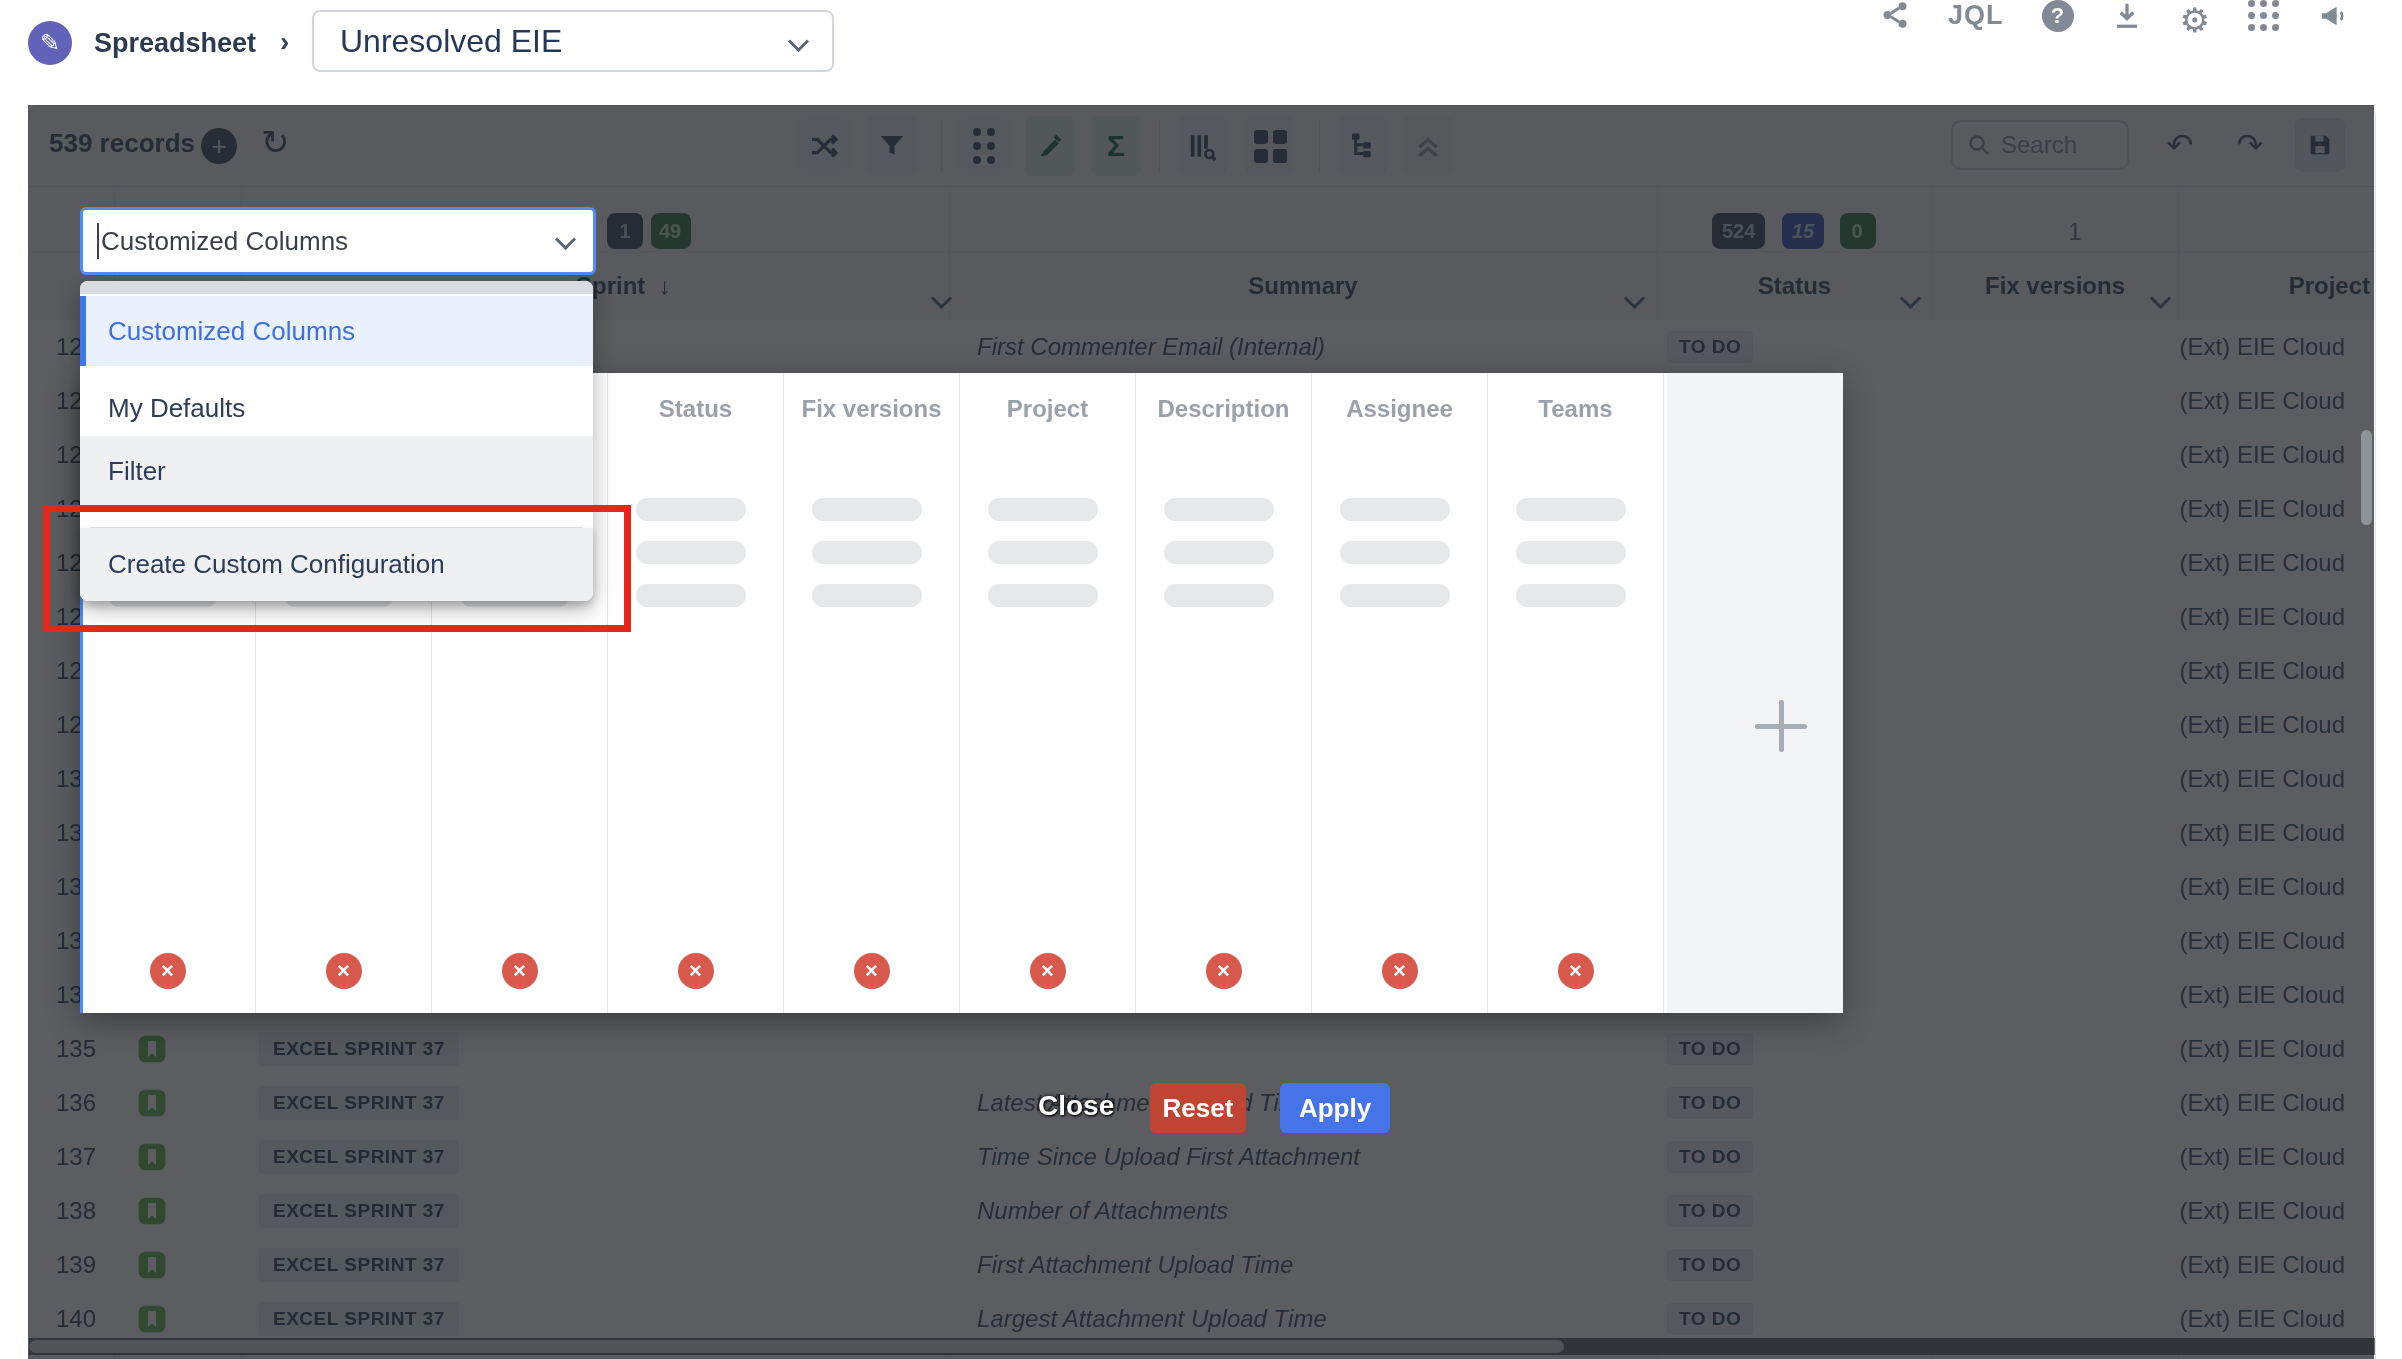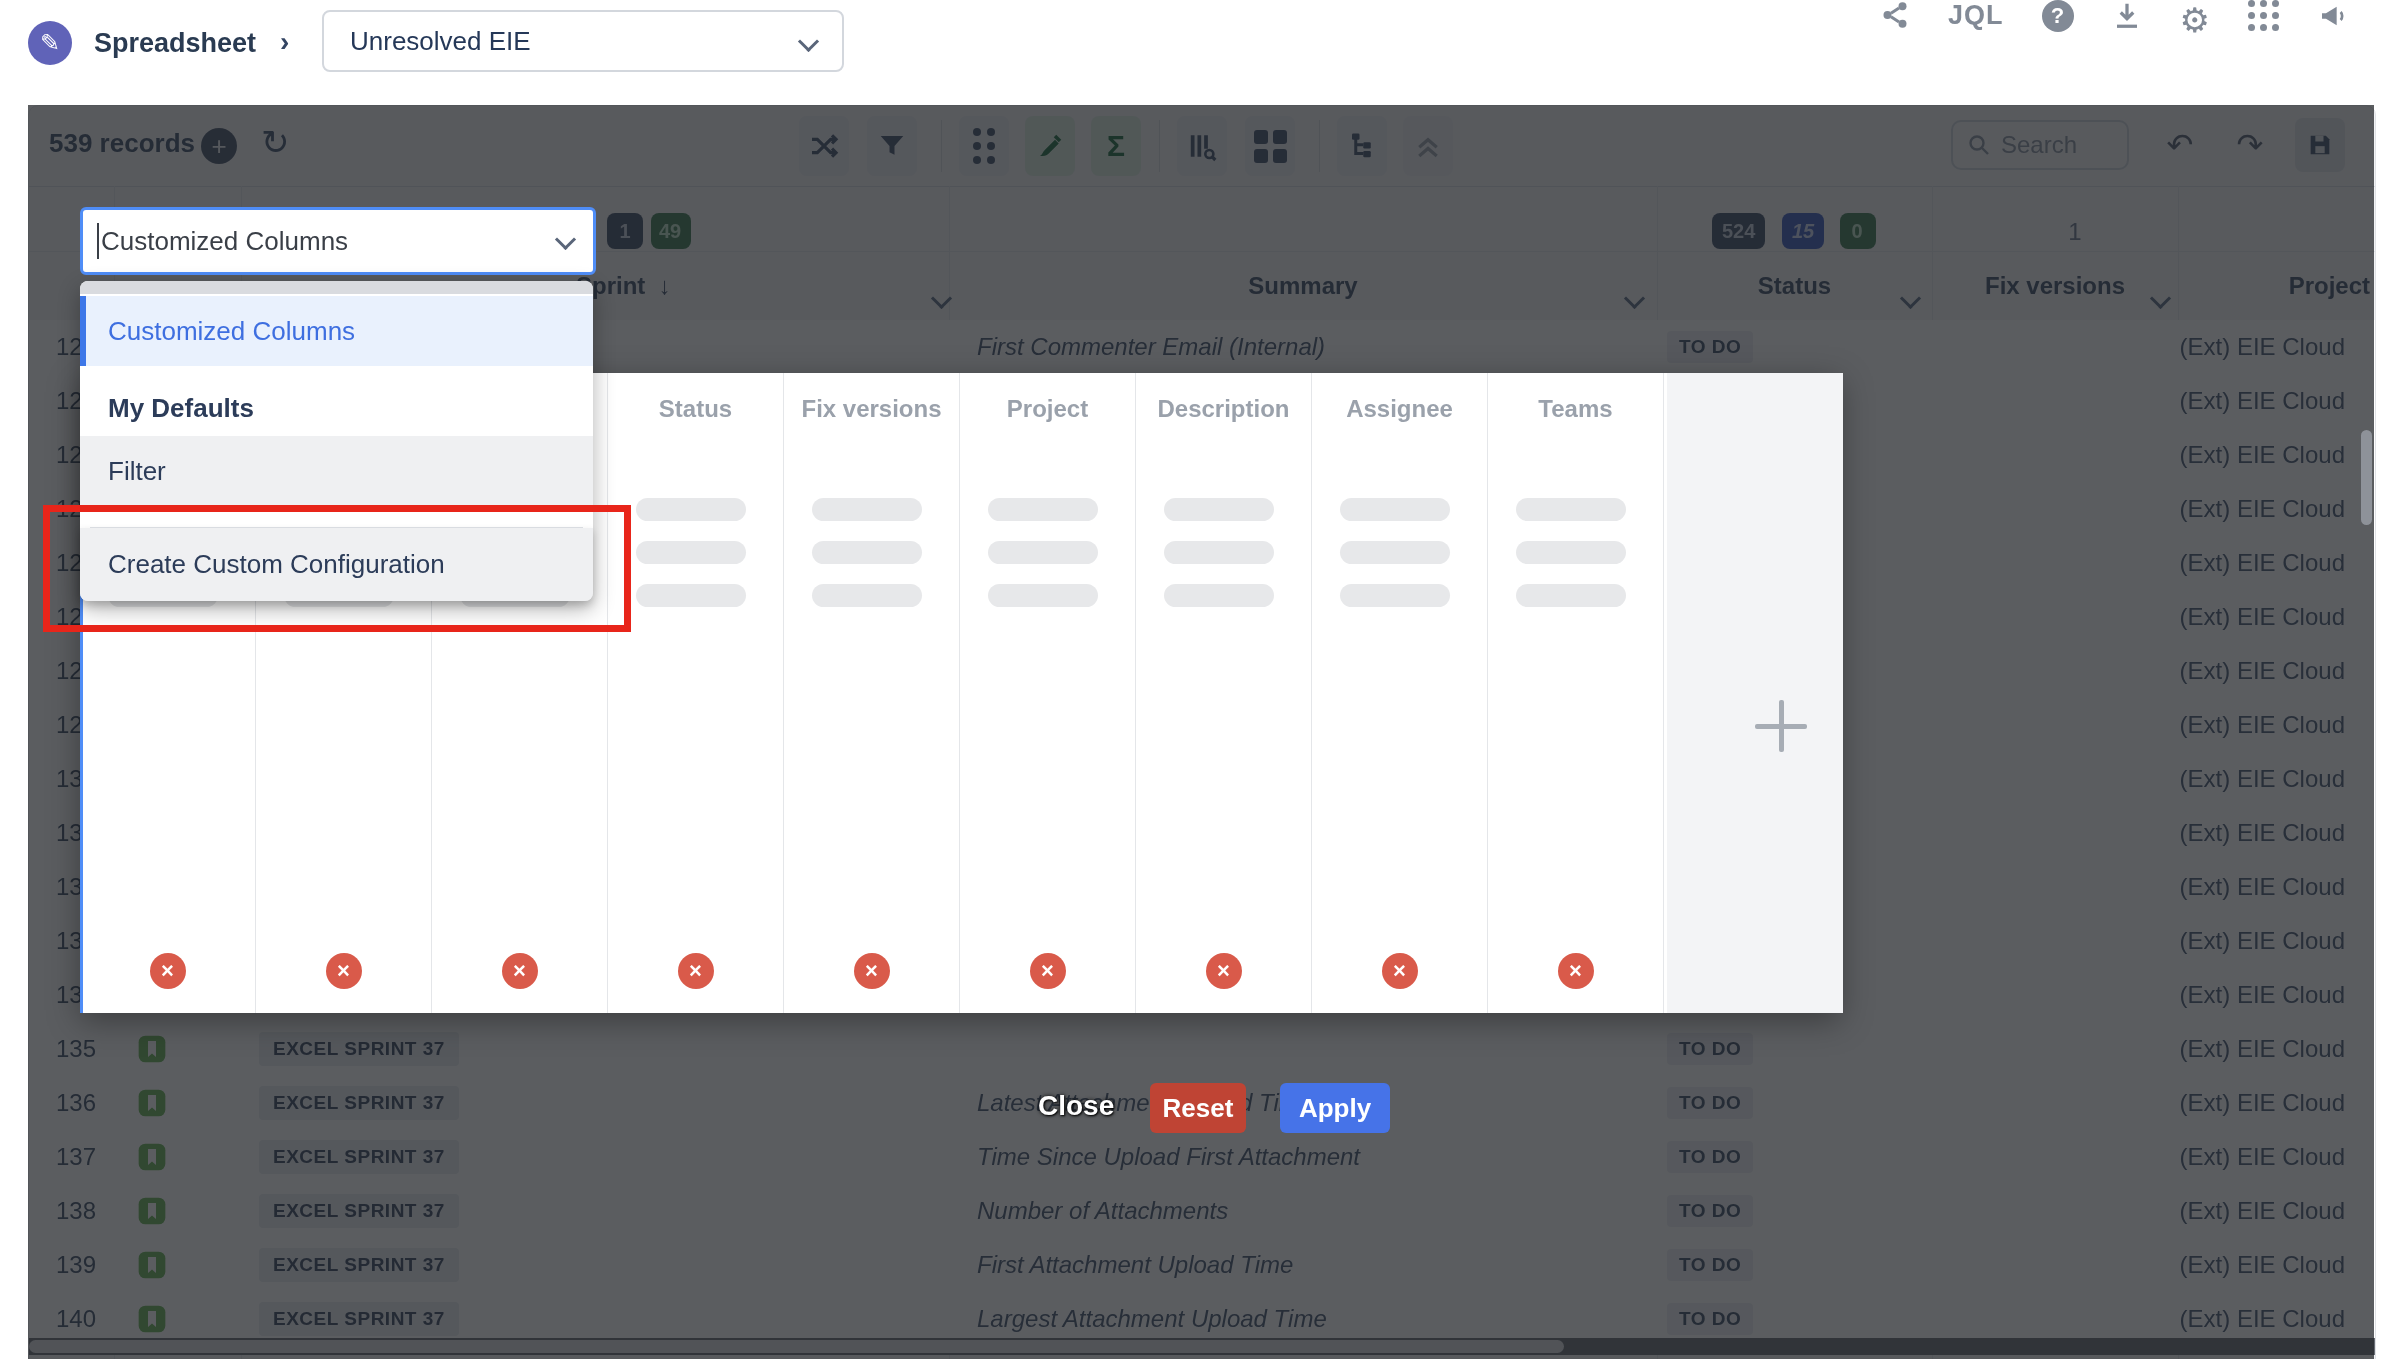--- a/index.html
+++ b/index.html
@@ -5,22 +5,22 @@
   html,body{margin:0;padding:0;background:#fff;}
   body{font-family:"Liberation Sans",sans-serif;-webkit-font-smoothing:antialiased;}
   .stage{position:relative;width:2402px;height:1359px;overflow:hidden;background:#fff;}
 
   
   .tophdr{position:absolute;left:0;top:0;width:2402px;height:105px;background:#fff;}
   .logo{position:absolute;left:28px;top:21px;width:44px;height:44px;border-radius:50%;background:#6063b8;color:#fff;
         display:flex;align-items:center;justify-content:center;font-size:24px;}
   .app-title{position:absolute;left:94px;top:28px;font-size:27px;font-weight:600;color:#2a3b52;}
   .bc-chev{position:absolute;left:280px;top:26px;font-size:28px;font-weight:700;color:#344563;}
-  .viewsel{position:absolute;left:322px;top:10px;width:522px;height:62px;background:#fff;border:2px solid #d3d7dd;border-radius:8px;
-           display:flex;align-items:center;padding:0 26px;box-sizing:border-box;font-size:26px;color:#253858;}
+  .viewsel{position:absolute;left:312px;top:10px;width:522px;height:62px;background:#fff;border:2px solid #d3d7dd;border-radius:8px;
+           display:flex;align-items:center;padding:0 26px;box-sizing:border-box;font-size:32px;color:#253858;}
   .hicons{position:absolute;right:52px;top:0;height:88px;display:flex;align-items:flex-start;gap:38px;color:#828a96;}
   .hico{display:flex;align-items:center;justify-content:center;cursor:pointer;}
   .jql{font-size:27px;font-weight:700;color:#828a96;letter-spacing:1px;}
   .helpc{width:32px;height:32px;border-radius:50%;background:#828a96;color:#fff;font-size:22px;font-weight:700;
          display:flex;align-items:center;justify-content:center;}
   .dots9{display:grid;grid-template-columns:repeat(3,8px);grid-template-rows:repeat(3,8px);gap:4px;}
   .dots9 i{width:7px;height:7px;border-radius:50%;background:#828a96;}
 
   
   .card{position:absolute;left:28px;top:105px;width:2346px;height:1254px;background:#f2f3f5;border:1px solid #dfe1e5;
@@ -591,21 +591,21 @@
 
   <div class="cfg-input">
     <span class="caret"></span>
     <span>Customized Columns</span>
     <span class="chev"></span>
   </div>
   <div class="cfg-list">
     <div class="cfg-topstrip"></div>
     <div id="cfg-options">
         <div class="opt v-selected" style="top: 15px; height: 70px;">Customized Columns</div>
-        <div class="opt " style="top: 85px; height: 84px; font-weight: bold;">My Defaults</div>
+        <div class="opt " style="top: 85px; height: 84px;">My Defaults</div>
         <div class="opt v-muted" style="top: 155px; height: 70px;">Filter</div>
         <div class="opt v-last" style="top: 247px; height: 73px;">Create Custom Configuration</div>
       </div>
     <div class="cfg-div"></div>
   </div>
 
   <div class="redbox"></div>
 
 </div>
 

